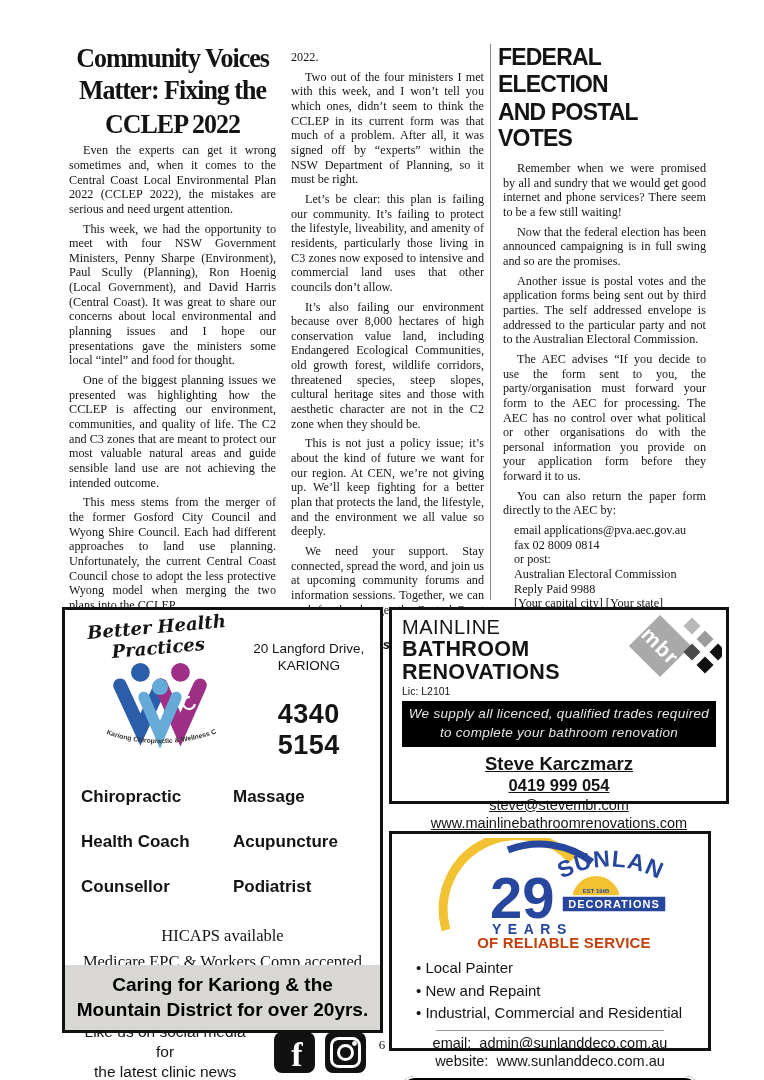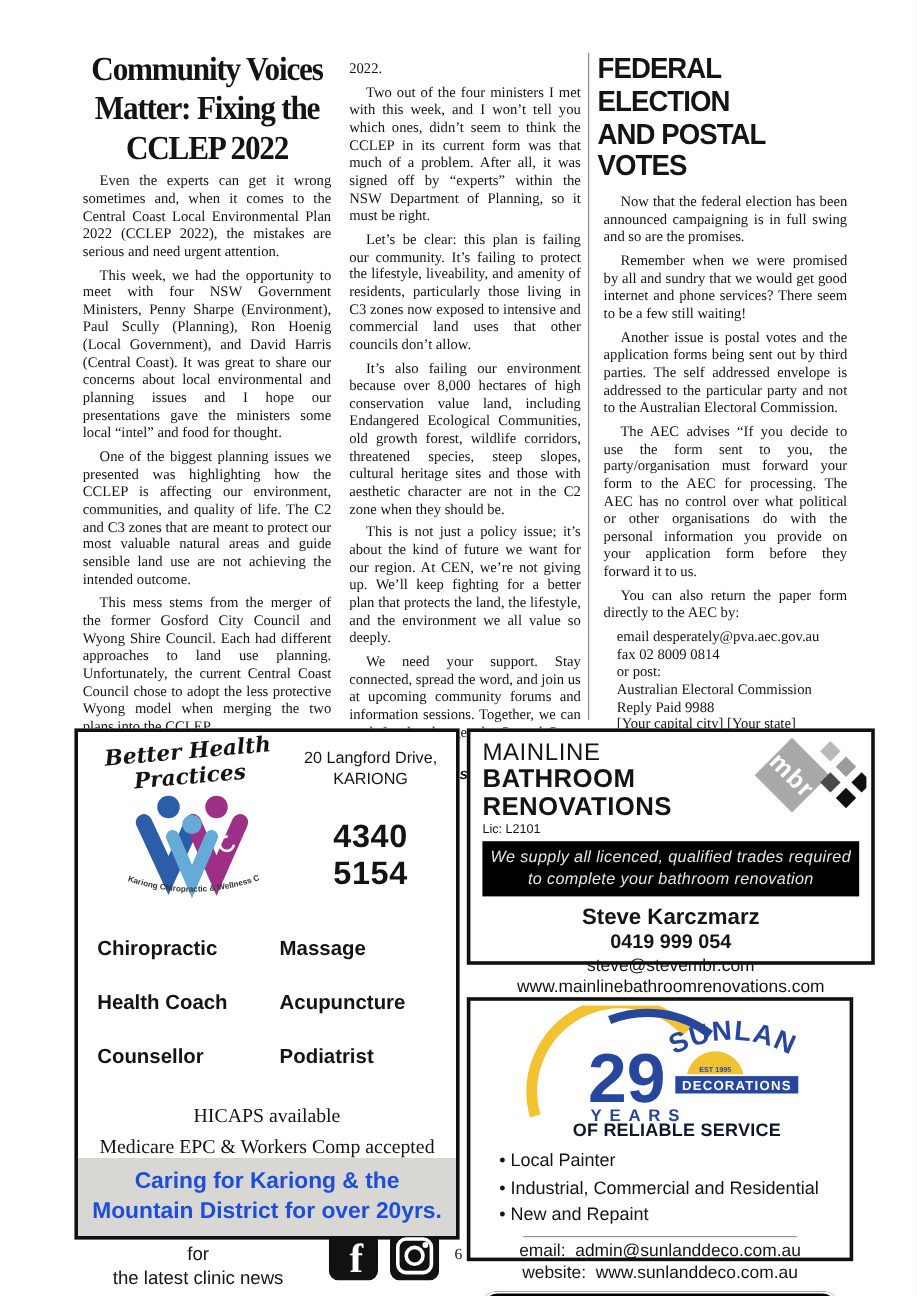--- a/index.html
+++ b/index.html
@@ -26,48 +26,48 @@
   .adbox{position:absolute;border:3px solid #111;background:#fff;box-sizing:border-box;}
   .ad-health{left:62px;top:607px;width:321px;height:426px;}
   .ad-mainline{left:389px;top:607px;width:340px;height:197px;}
   .ad-sunland{left:389px;top:831px;width:322px;height:220px;}
   
   .health-head{display:flex;padding:6px 6px 0 6px;}
   .health-logo{width:57%;position:relative;}
   .logo-script{font-family:"DejaVu Serif",serif;font-style:italic;font-weight:600;font-size:18px;
                transform:rotate(-5deg);text-align:center;letter-spacing:0;}
   .health-right{width:43%;text-align:center;font-family:"Liberation Sans",sans-serif;}
-  .health-addr{font-size:13.5px;line-height:1.25;margin-top:8px;}
+  .health-addr{font-size:13.5px;line-height:1.25;margin-top:25px;}
   .health-phone{font-size:27px;font-weight:bold;margin-top:24px;letter-spacing:0.5px;}
   .services{display:grid;grid-template-columns:152px 1fr;row-gap:25px;padding:26px 0 0 16px;
             font-family:Liberation Sans, sans-serif;font-weight:bold;font-size:17px;}
   .info-lines{margin-top:26px;text-align:center;font-size:16.5px;line-height:1.58;}
   .social-row{display:flex;align-items:center;margin-top:21px;padding:0 14px;}
   .social-text{font-family:"Liberation Sans",sans-serif;font-size:15.5px;line-height:1.3;
                text-align:center;width:60%;}
   .social-icons{display:flex;gap:10px;margin-left:auto;}
   .health-footer{position:absolute;left:0;right:0;bottom:0;background:#d8d7d4;
                  font-family:"Liberation Sans",sans-serif;font-weight:bold;font-size:19px;
-                 text-align:center;line-height:1.32;padding:7px 0 8px 0;color:#1d4ed8;}
+                 text-align:center;line-height:1.32;padding:7px 0 8px 0;color:#000000;}
   
   .ml-inner{padding:7px 10px;position:relative;font-family:"Liberation Sans",sans-serif;}
   .ml-brand1{font-size:20px;letter-spacing:0.5px;line-height:1.05;}
   .ml-brand2{font-size:21.5px;font-weight:bold;letter-spacing:0.3px;line-height:1.05;}
   .ml-lic{font-size:10.5px;margin-top:2px;}
   .ml-logo{position:absolute;top:2px;right:4px;}
   .ml-banner{background:#000;color:#e5e5e5;text-align:center;font-style:italic;font-size:13.5px;
              line-height:1.4;padding:4px 2px;margin-top:4px;letter-spacing:0.3px;}
-  .ml-contact{text-align:center;margin-top:5px;line-height:1.25;}
+  .ml-contact{text-align:center;margin-top:5px;line-height:1.25;text-decoration:underline;}
   .ml-name{font-weight:bold;font-size:18.5px;}
   .ml-phone{font-weight:bold;font-size:16.5px;}
   .ml-email,.ml-web{font-size:14.5px;}
   
   .su-inner{font-family:"Liberation Sans",sans-serif;position:relative;height:100%;}
   .su-logo{display:block;margin:4px auto 0 auto;}
-  .su-tagline{color:#0f172a;font-weight:bold;font-size:15px;text-align:center;
+  .su-tagline{color:#c2410c;font-weight:bold;font-size:15px;text-align:center;
               position:relative;left:14px;margin-top:-4px;letter-spacing:0.2px;}
   .su-bullets{padding:6px 0 0 24px;font-size:15px;line-height:1.5;}
   .su-bullet::before{content:"• ";}
   .su-divider{border-top:1.5px solid #999;width:72%;margin:5px auto 3px auto;}
   .su-contact{text-align:center;font-size:14.5px;line-height:1.3;}
   .su-call{background:#000;color:#fff;border-radius:15px;margin:5px 8px 0 8px;
            text-align:center;font-weight:bold;font-size:20px;padding:5px 0;
            box-shadow:inset 0 0 0 2px #fff;}
   .page-num{position:absolute;left:0;width:764px;top:1037px;text-align:center;font-size:13px;}
 </style>
@@ -98,26 +98,26 @@
     <div class="byline">Gary Chestnut, Chair, CEN</div>
   </div>
 
   <div class="vrule"></div>
 
   <div class="col col3 body-text">
     <div class="headline2">
       <div>FEDERAL ELECTION</div>
       <div>AND POSTAL VOTES</div>
     </div>
+    <p>Remember when we were promised by all and sundry that we would get good internet and phone services? There seem to be a few still waiting!</p>
     <p>Now that the federal election has been announced campaigning is in full swing and so are the promises.</p>
-    <p>Remember when we were promised by all and sundry that we would get good internet and phone services? There seem to be a few still waiting!</p>
     <p>Another issue is postal votes and the application forms being sent out by third parties. The self addressed envelope is addressed to the particular party and not to the Australian Electoral Commission.</p>
     <p>The AEC advises “If you decide to use the form sent to you, the party/organisation must forward your form to the AEC for processing. The AEC has no control over what political or other organisations do with the personal information you provide on your application form before they forward it to us.</p>
     <p class="gap-top">You can also return the paper form directly to the AEC by:</p>
-    <div class="addr-line">email desperately@pva.aec.gov.au</div>
+    <div class="addr-line">email applications@pva.aec.gov.au</div>
     <div class="addr-line">fax 02 8009 0814</div>
     <div class="addr-line">or post:</div>
     <div class="addr-line">Australian Electoral Commission</div>
     <div class="addr-line">Reply Paid 9988</div>
     <div class="addr-line">[Your capital city] [Your state]</div>
     <p style="text-indent:16px;">(No stamp is needed if posted in Australia)”</p>
     <div class="byline">Editorial</div>
   </div>
 
   <div class="adbox ad-health">
@@ -223,22 +223,22 @@
         <text font-family="Liberation Sans, sans-serif" font-weight="bold" font-size="23" fill="#27479e" letter-spacing="1">
           <textPath href="#suArc" startOffset="2">SUNLAND</textPath>
         </text>
         <text x="172" y="55" font-family="Liberation Sans, sans-serif" font-weight="bold" font-size="6" fill="#27479e" text-anchor="middle">EST 1995</text>
         <rect x="138" y="58" width="104" height="16" fill="#27479e" stroke="#ffffff" stroke-width="1.5"></rect>
         <text x="190" y="70" font-family="Liberation Sans, sans-serif" font-weight="bold" font-size="11" fill="#ffffff" text-anchor="middle" letter-spacing="1">DECORATIONS</text>
       </svg>
       <div class="su-tagline">OF RELIABLE SERVICE</div>
       <div class="su-bullets">
         <div class="su-bullet">Local Painter</div>
+        <div class="su-bullet">New and Repaint</div>
         <div class="su-bullet">Industrial, Commercial and Residential</div>
-        <div class="su-bullet">New and Repaint</div>
       </div>
       <div class="su-divider"></div>
       <div class="su-contact">
         <div><span>email:</span>&nbsp;&nbsp;<span>admin@sunlanddeco.com.au</span></div>
         <div><span>website:</span>&nbsp;&nbsp;<span>www.sunlanddeco.com.au</span></div>
       </div>
       <div class="su-call">Call Frank:  0411 185 717</div>
     </div>
   </div>
 

